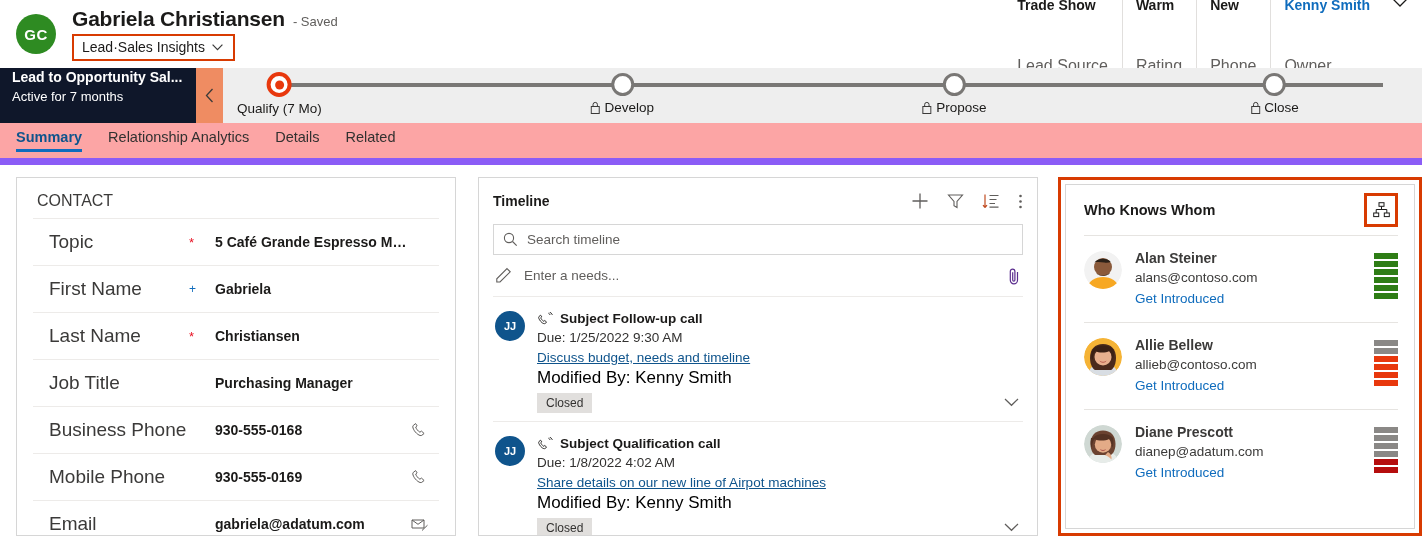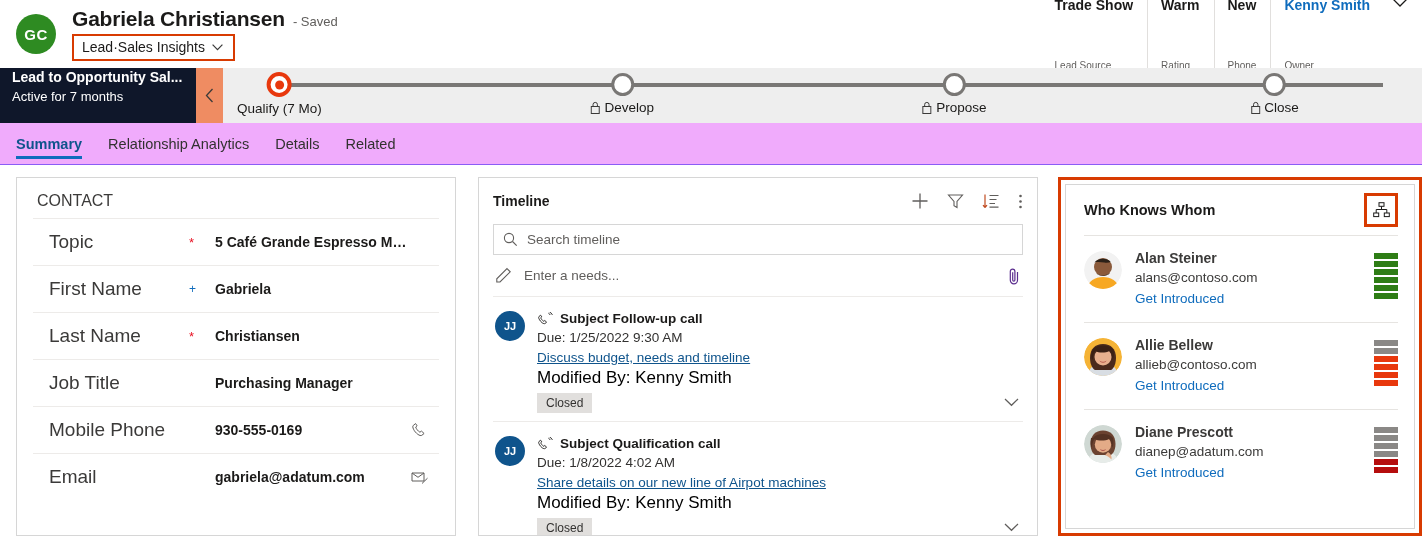--- a/index.html
+++ b/index.html
@@ -51,21 +51,21 @@
   .hdr-field {
     padding: 0 14px; position: relative;
     display: flex; flex-direction: column; align-items: flex-start; gap: 42px;
   }
   .hdr-field + .hdr-field::before {
     content: ""; position: absolute; left: 0; top: 3px; bottom: 4px;
     width: 1px; background: #e1dfdd;
   }
   .hf-val { font-size: 14px; font-weight: 700; color: #1b1a19; line-height: 18px; }
   .hf-val.link { color: #0f6cbd; font-weight: 700; }
-  .hf-lbl { font-size: 10px; color: #605e5c; line-height: 17px; margin-top: 1px; }
+  .hf-lbl { font-size: 16px; color: #605e5c; line-height: 17px; margin-top: 1px; }
   .hdr-caret { padding: 2px 2px 0 8px; color: #1b1a19; }
 
   
   .bpf { position: relative; height: 55px; display: flex; background: #eeeeee; }
   .bpf-stage {
     background: #0f172a; color: #fff;
     width: 196px; flex: 0 0 196px;
     padding: 0 12px 0 12px;
   }
   .bpf-stage-t { font-size: 14px; font-weight: 700; line-height: 19px; }
@@ -99,23 +99,23 @@
     background: #e8380d; transform: translate(-50%, -50%);
   }
   .node-lbl {
     margin-top: 4px; font-size: 13.5px; color: #1b1a19;
     white-space: nowrap; display: flex; align-items: center; gap: 4px;
   }
   .lock-ico { display: inline-block; line-height: 0; }
 
   
   .tabs {
-    height: 42px; display: flex; align-items: flex-start;
+    height: 42px; display: flex; align-items: flex-end;
     padding-left: 16px; gap: 26px;
-    border-bottom: 1px solid #8b5cf6; background: #f0abfc;
+    border-bottom: 7px solid #8b5cf6; background: #fca5a5;
   }
   .tab {
     font-size: 14.5px; color: #323130; position: relative;
     height: 42px; display: flex; align-items: center;
   }
   .tab.sel { color: #0f548c; font-weight: 700; }
   .tab.sel::after {
     content: ""; position: absolute; left: 0; right: 0; bottom: 6px;
     height: 3px; background: #0f6cbd;
   }
@@ -363,20 +363,30 @@
           <span class="fico"></span>
         </div>
 
         <div class="frow">
           <span class="flbl">Job Title</span>
           <span class="freq"></span>
           <span class="fval">Purchasing Manager</span>
           <span class="fico"></span>
         </div>
 
+        <div class="frow">
+          <span class="flbl">Business Phone</span>
+          <span class="freq"></span>
+          <span class="fval">930-555-0168</span>
+          <span class="fico">
+            <svg width="17" height="17" viewBox="0 0 17 17">
+                <path d="M4.6 1.6 2.3 3.4c-.8.7-.6 2.1.2 3.8 1 2 2.6 3.9 4.3 5.1 1.6 1.2 3.2 1.6 4 1l2.3-1.8-2.6-2.4-1.6 1.1c-.9-.5-1.9-1.4-2.7-2.4-.8-1-1.3-2-1.5-2.8l1.4-1.2z" fill="none" stroke="#605e5c" stroke-width="1"></path>
+              </svg>
+          </span>
+        </div>
 
         <div class="frow">
           <span class="flbl">Mobile Phone</span>
           <span class="freq"></span>
           <span class="fval">930-555-0169</span>
           <span class="fico">
             <svg width="17" height="17" viewBox="0 0 17 17">
                 <path d="M4.6 1.6 2.3 3.4c-.8.7-.6 2.1.2 3.8 1 2 2.6 3.9 4.3 5.1 1.6 1.2 3.2 1.6 4 1l2.3-1.8-2.6-2.4-1.6 1.1c-.9-.5-1.9-1.4-2.7-2.4-.8-1-1.3-2-1.5-2.8l1.4-1.2z" fill="none" stroke="#605e5c" stroke-width="1"></path>
               </svg>
           </span>

